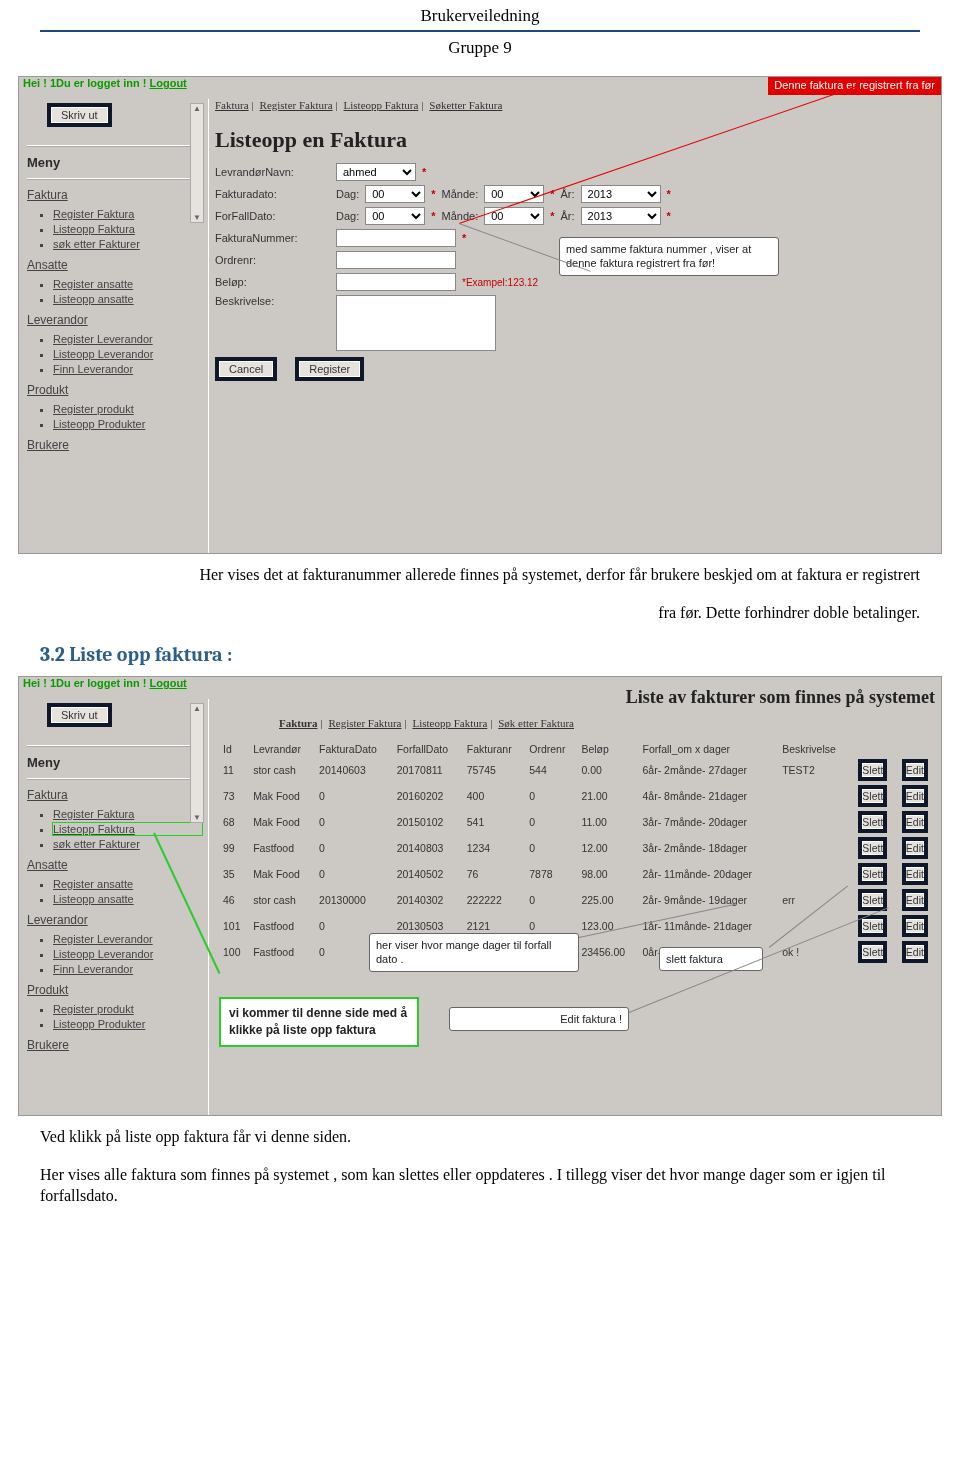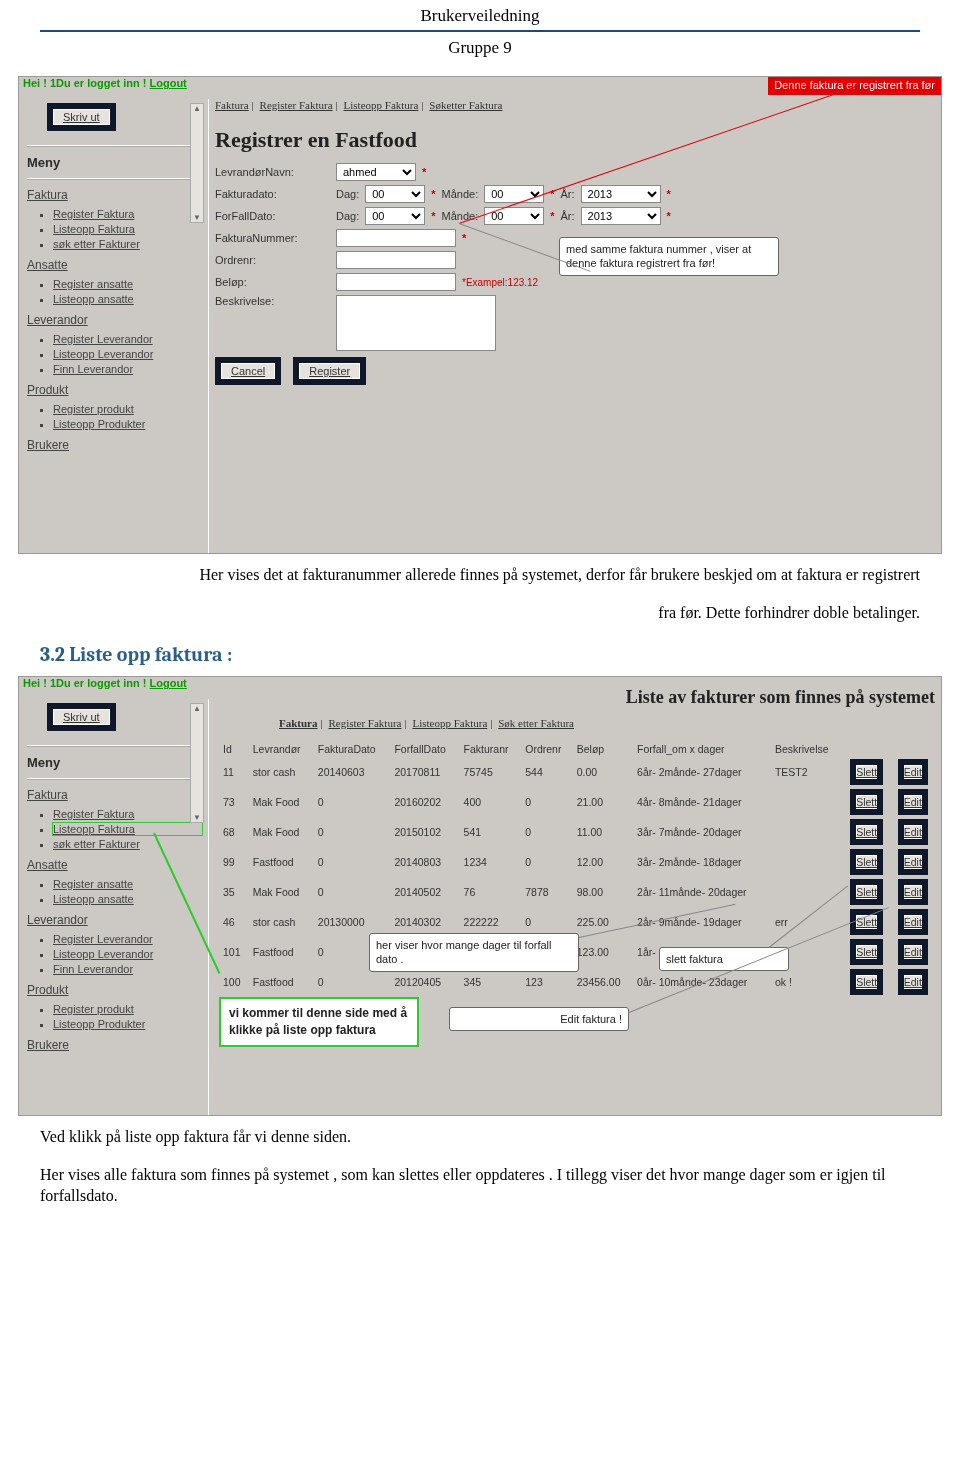--- a/index.html
+++ b/index.html
@@ -41,27 +41,26 @@
   .sidebar {
     position: absolute; left: 0; top: 22px; width: 190px; bottom: 0;
     border-right: 1px solid #fff;
     padding: 4px 6px 0 8px;
     color: #444;
     font-size: 12px;
   }
   .btn {
     display: inline-block;
     background: #e6e2de;
-    border: 6px solid #0f172a;
+    border: 4px solid #0f172a;
     box-shadow: inset 0 0 0 1px #fff;
     padding: 2px 10px;
     font-size: 11px;
     color: #333;
     cursor: pointer;
-    text-decoration: underline;
   }
   .skriv-wrap { position: relative; height: 30px; margin-bottom: 12px; }
   .sb-scroll {
     position:absolute; right:-2px; top:0; width:14px; height:120px;
     background:#e6e2de; border:1px solid #aaa;
   }
   .sb-scroll:before { content:"▲"; position:absolute; top:0; left:2px; font-size:8px; color:#666;}
   .sb-scroll:after { content:"▼"; position:absolute; bottom:0; left:2px; font-size:8px; color:#666;}
   .sb-hr { border-top: 1px solid #fff; border-bottom:1px solid #aaa; margin: 8px 0; }
   .sb-head { color: #444; font-size: 12px; margin: 2px 0 6px; font-weight: normal; text-decoration: underline; }
@@ -83,21 +82,21 @@
   .sel, .inp {
     border: 1px solid #888; background:#fff; height:18px; font-size:11px;
     padding: 1px 2px;
   }
   .sel { width: 60px; }
   .sel-wide { width: 80px; }
   .inp { width:120px; }
   .star { color:#c40000; font-weight:bold; }
   .hint { color:#c40000; font-size:10px; }
   .tarea { border:1px solid #888; background:#fff; width:160px; height:56px; }
-  .btn-row { margin-top:6px; display:flex; gap:12px; }
+  .btn-row { margin-top:6px; display:flex; gap:18px; }
 
   .callout {
     position:absolute; background:#fff; border:1px solid #666; border-radius:3px;
     padding:4px 6px; font-size:11px; color:#222; line-height:1.3;
   }
 
   .line { position:absolute; background:#888; height:1px; transform-origin: left center;}
   .line-red { position:absolute; background:#e30000; height:1px; transform-origin: left center;}
   .line-green { position:absolute; border-top:2px solid #2bcc2b; height:0; transform-origin:left center; }
 
@@ -178,21 +177,21 @@
     <div class="sb-head">Brukere</div>
   </div>
 
   <div class="main">
     <div class="crumbs">
       <span>Faktura</span><span class="sep">|</span>
       <span>Register Faktura</span><span class="sep">|</span>
       <span>Listeopp Faktura</span><span class="sep">|</span>
       <span>Søketter Faktura</span>
     </div>
-    <div class="page-title">Registrer en Fastfood</div>
+    <div class="page-title">Listeopp en Faktura</div>
 
     <div class="form-row">
       <label>LevrandørNavn:</label>
       <select class="sel sel-wide"><option>ahmed</option></select>
       <span class="star">*</span>
     </div>
     <div class="form-row">
       <label>Fakturadato:</label>
       <span>Dag:</span>
       <select class="sel"><option>00</option></select>
@@ -423,21 +422,21 @@
             <td>0år- 10månde- 23dager</td>
             <td>ok !</td>
             <td class="btncell"><span class="btn">Slett</span></td>
             <td class="btncell"><span class="btn">Edit</span></td>
           </tr>
         </tbody>
     </table>
   </div>
 
   <div class="callout" style="left:350px; top:256px; width:210px;">her viser hvor mange dager til forfall dato .</div>
-  <div class="callout" style="left:640px; top:270px; width:130px;">slett faktura</div>
+  <div class="callout" style="left:640px; top:270px; width:104px;">slett faktura</div>
   <div class="callout" style="left:430px; top:330px; width:180px;text-align:right;">Edit faktura !</div>
   <div class="callout-green" style="left:200px; top:320px; width:200px;">vi kommer  til denne side med å klikke på liste opp faktura</div>
 
   <div class="line" style="left:560px; top:260px; width:160px; transform:rotate(-12deg);"></div>
   <div class="line" style="left:750px; top:270px; width:100px; transform:rotate(-38deg);"></div>
   <div class="line" style="left:610px; top:335px; width:280px; transform:rotate(-22deg);"></div>
   <div class="line-green" style="left:135px; top:155px; width:155px; transform:rotate(65deg);"></div>
 </div>
 
 <div class="bodytext">Ved klikk på liste opp faktura får vi denne siden.</div>

